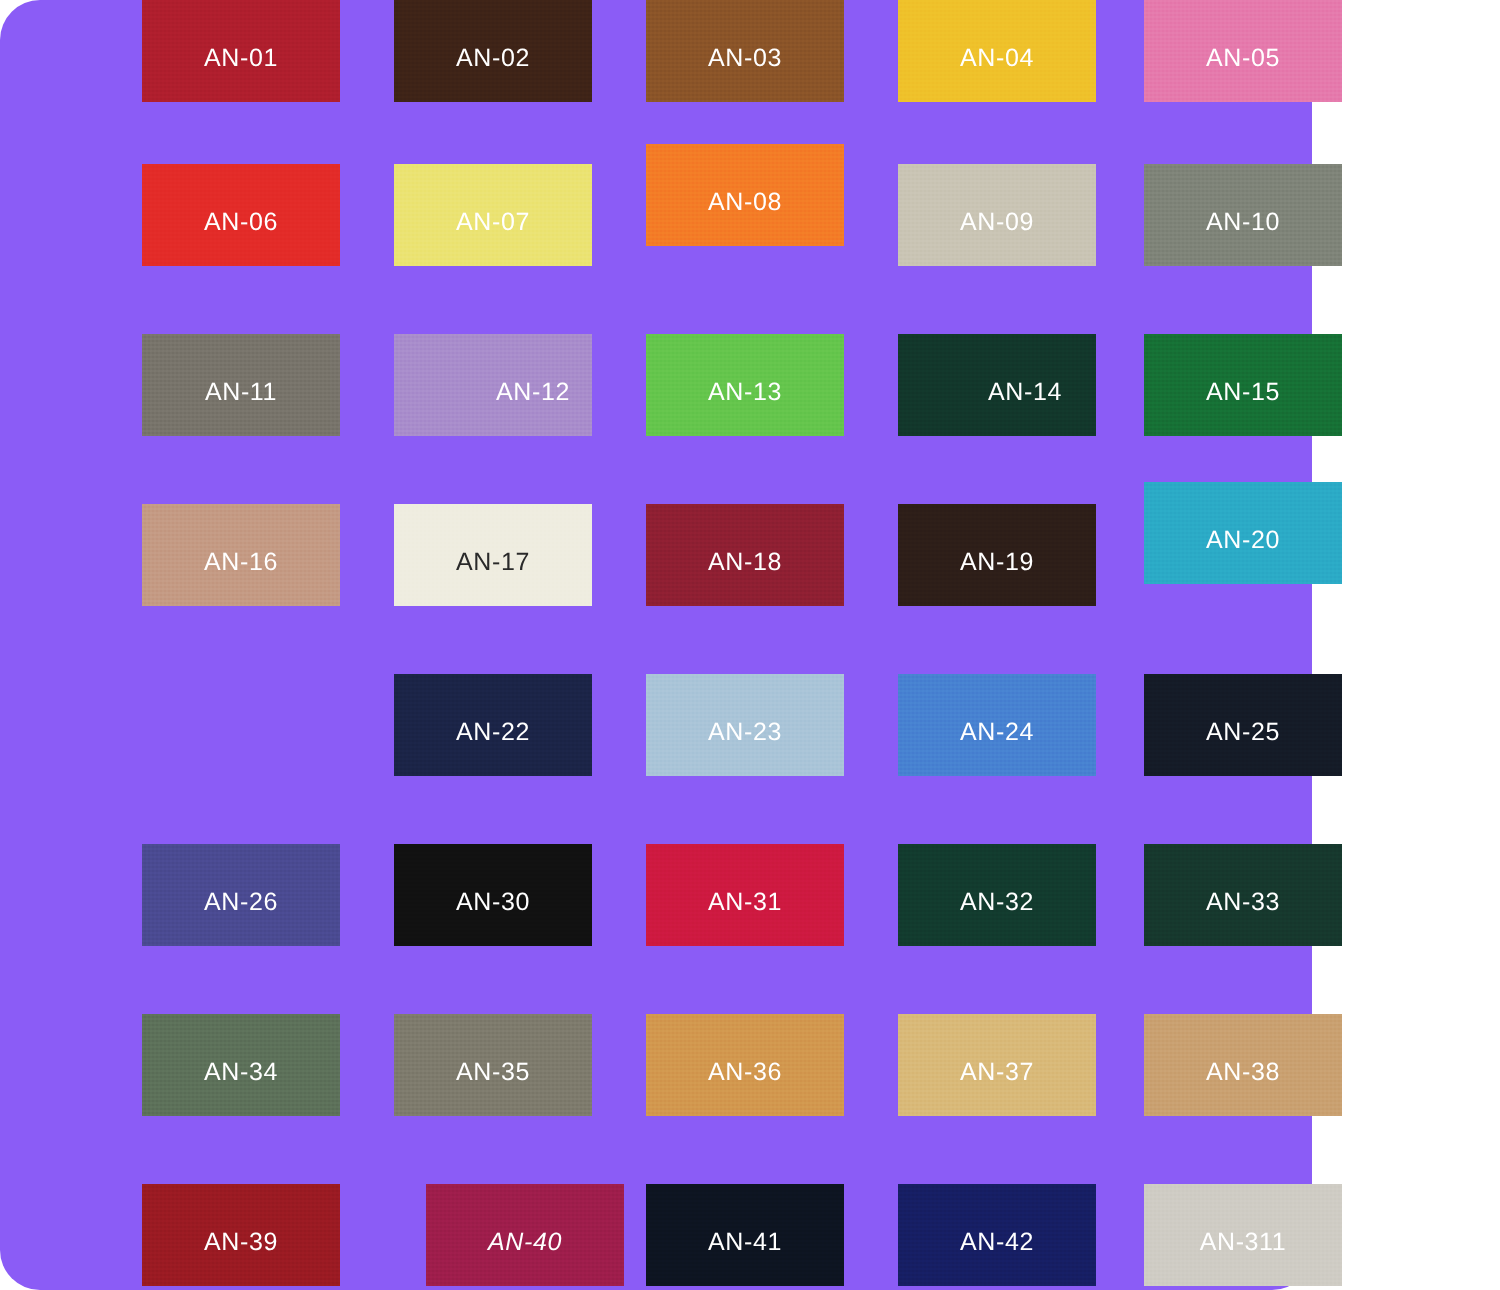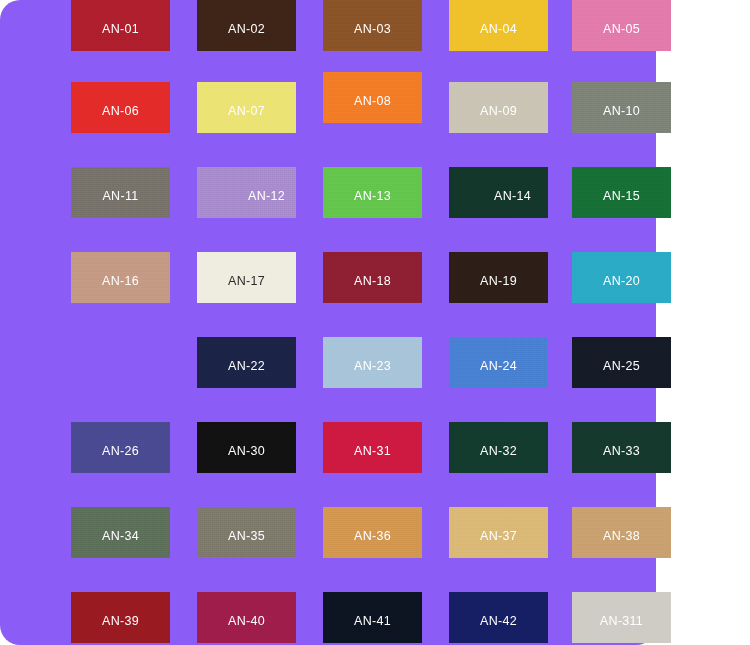--- a/index.html
+++ b/index.html
@@ -121,21 +121,21 @@
     </div>
     <div class="swatch" style="left: 197px; top: 252px; width: 99px; height: 51px; background-color: rgb(239, 237, 224);">
       <span class="swatch-label label-dark">AN-17</span>
     </div>
     <div class="swatch" style="left: 323px; top: 252px; width: 99px; height: 51px; background-color: rgb(142, 31, 50);">
       <span class="swatch-label label-light">AN-18</span>
     </div>
     <div class="swatch" style="left: 449px; top: 252px; width: 99px; height: 51px; background-color: rgb(45, 30, 24);">
       <span class="swatch-label label-light">AN-19</span>
     </div>
-    <div class="swatch" style="left: 572px; top: 252px; width: 99px; height: 51px; background-color: rgb(43, 170, 198);">
+    <div class="swatch" style="left: 572px; top: 241px; width: 99px; height: 51px; background-color: rgb(43, 170, 198);">
       <span class="swatch-label label-light">AN-20</span>
     </div>
     <div class="swatch" style="left: 197px; top: 337px; width: 99px; height: 51px; background-color: rgb(27, 36, 71);">
       <span class="swatch-label label-light">AN-22</span>
     </div>
     <div class="swatch" style="left: 323px; top: 337px; width: 99px; height: 51px; background-color: rgb(169, 196, 216);">
       <span class="swatch-label label-light">AN-23</span>
     </div>
     <div class="swatch" style="left: 449px; top: 337px; width: 99px; height: 51px; background-color: rgb(71, 129, 209);">
       <span class="swatch-label label-light">AN-24</span>
@@ -169,21 +169,21 @@
     </div>
     <div class="swatch" style="left: 449px; top: 507px; width: 99px; height: 51px; background-color: rgb(217, 185, 120);">
       <span class="swatch-label label-light">AN-37</span>
     </div>
     <div class="swatch" style="left: 572px; top: 507px; width: 99px; height: 51px; background-color: rgb(201, 160, 112);">
       <span class="swatch-label label-light">AN-38</span>
     </div>
     <div class="swatch" style="left: 71px; top: 592px; width: 99px; height: 51px; background-color: rgb(154, 26, 34);">
       <span class="swatch-label label-light">AN-39</span>
     </div>
-    <div class="swatch" style="left: 197px; top: 592px; width: 99px; height: 51px; background-color: rgb(158, 29, 75);">
+    <div class="swatch" style="left: 213px; top: 592px; width: 99px; height: 51px; background-color: rgb(158, 29, 75); font-style: italic;">
       <span class="swatch-label label-light">AN-40</span>
     </div>
     <div class="swatch" style="left: 323px; top: 592px; width: 99px; height: 51px; background-color: rgb(13, 20, 33);">
       <span class="swatch-label label-light">AN-41</span>
     </div>
     <div class="swatch" style="left: 449px; top: 592px; width: 99px; height: 51px; background-color: rgb(22, 30, 99);">
       <span class="swatch-label label-light">AN-42</span>
     </div>
     <div class="swatch" style="left: 572px; top: 592px; width: 99px; height: 51px; background-color: rgb(207, 204, 196);">
       <span class="swatch-label label-light">AN-311</span>

